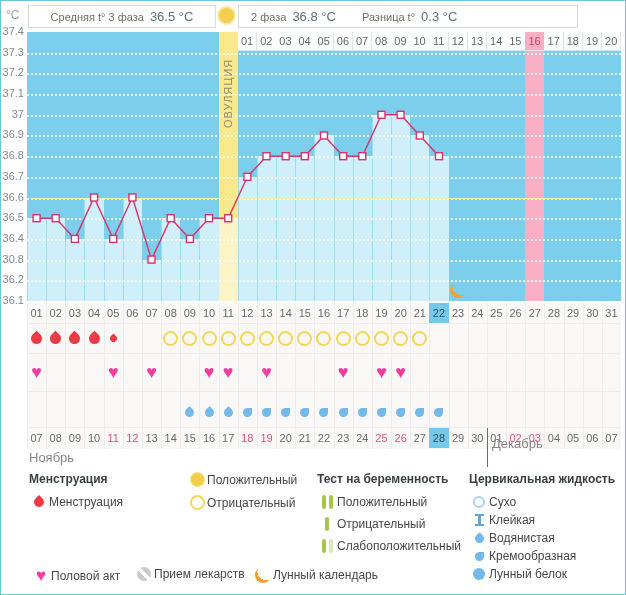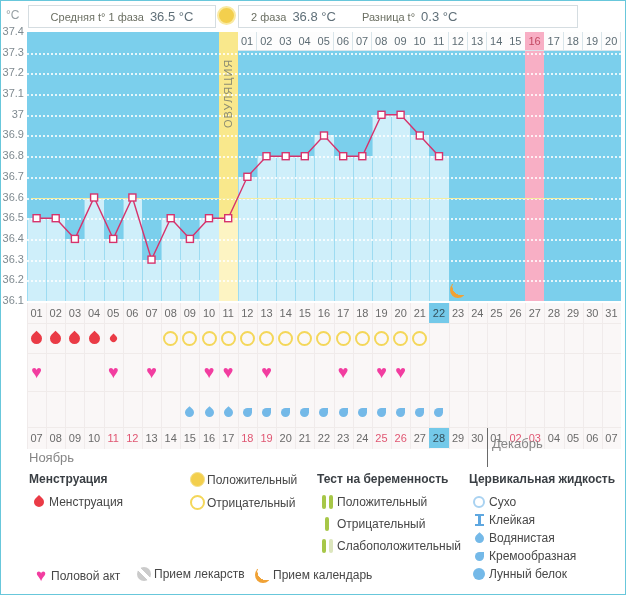--- a/index.html
+++ b/index.html
@@ -35,21 +35,21 @@
   .pill{width:14px;height:14px;border-radius:50%;background:linear-gradient(45deg,#cbcbcb 40%,#ffffff 40%,#ffffff 58%,#cbcbcb 58%);}
   .moon{width:16px;height:16px;border-radius:50%;background:radial-gradient(circle at 70% 28%,transparent 54%,#f0a236 55%);}
 </style>
 </head>
 <body>
 
 <div id="frame">
   <span id="units">°C</span>
 
   <div class="hdr-box" style="left:27px;width:188px;justify-content:center;">
-    <span>Средняя t° 1 фаза</span>
+    <span>Средняя t° 3 фаза</span>
     <span class="hdr-val">36.5 °C</span>
   </div>
   <span class="abs ring" id="hdr-ovu-circle" style="left: 216px; top: 5px; width: 19px; height: 19px; background: rgb(243, 207, 77); border: 2px solid rgb(249, 233, 160);"></span>
   <div class="hdr-box" style="left:237px;width:340px;padding-left:12px;">
     <span>2 фаза</span>
     <span class="hdr-val">36.8 °C</span>
     <span style="margin-left:26px;">Разница t°</span>
     <span class="hdr-val">0.3 °C</span>
   </div>
 
@@ -58,21 +58,21 @@
       <div class="ylab" style="position: absolute; left: 0px; top: 44.6923px;">37.3</div>
       <div class="ylab" style="position: absolute; left: 0px; top: 65.3846px;">37.2</div>
       <div class="ylab" style="position: absolute; left: 0px; top: 86.0769px;">37.1</div>
       <div class="ylab" style="position: absolute; left: 0px; top: 106.769px;">37</div>
       <div class="ylab" style="position: absolute; left: 0px; top: 127.462px;">36.9</div>
       <div class="ylab" style="position: absolute; left: 0px; top: 148.154px;">36.8</div>
       <div class="ylab" style="position: absolute; left: 0px; top: 168.846px;">36.7</div>
       <div class="ylab" style="position: absolute; left: 0px; top: 189.538px;">36.6</div>
       <div class="ylab" style="position: absolute; left: 0px; top: 210.231px;">36.5</div>
       <div class="ylab" style="position: absolute; left: 0px; top: 230.923px;">36.4</div>
-      <div class="ylab" style="position: absolute; left: 0px; top: 251.615px;">36.3</div>
+      <div class="ylab" style="position: absolute; left: 0px; top: 251.615px;">30.8</div>
       <div class="ylab" style="position: absolute; left: 0px; top: 272.308px; text-align: right;">36.2</div>
       <div class="ylab" style="position: absolute; left: 0px; top: 293px;">36.1</div>
     </div>
   <div id="chart">
       <div style="position: absolute; left: 0px; top: 186.231px; width: 19.1613px; height: 82.7692px; background: rgb(207, 239, 250); box-sizing: border-box; border-left: 1px solid rgb(158, 220, 242);"></div>
       <div style="position: absolute; left: 19.1613px; top: 186.231px; width: 19.1613px; height: 82.7692px; background: rgb(207, 239, 250); box-sizing: border-box; border-left: 1px solid rgb(158, 220, 242);"></div>
       <div style="position: absolute; left: 38.3226px; top: 206.923px; width: 19.1613px; height: 62.0769px; background: rgb(207, 239, 250); box-sizing: border-box; border-left: 1px solid rgb(158, 220, 242);"></div>
       <div style="position: absolute; left: 57.4839px; top: 165.538px; width: 19.1613px; height: 103.462px; background: rgb(207, 239, 250); box-sizing: border-box; border-left: 1px solid rgb(158, 220, 242);"></div>
       <div style="position: absolute; left: 76.6452px; top: 206.923px; width: 19.1613px; height: 62.0769px; background: rgb(207, 239, 250); box-sizing: border-box; border-left: 1px solid rgb(158, 220, 242);"></div>
       <div style="position: absolute; left: 95.8065px; top: 165.538px; width: 19.1613px; height: 103.462px; background: rgb(207, 239, 250); box-sizing: border-box; border-left: 1px solid rgb(158, 220, 242);"></div>
@@ -449,16 +449,16 @@
       <div class="lg-item" style="position: absolute; left: 133px; top: 566px;">
         <span class="li-icon">
           <span class="pill"></span>
         </span>
         <span>Прием лекарств</span>
       </div>
       <div class="lg-item" style="position: absolute; left: 252px; top: 566px;">
         <span class="li-icon">
           <span class="moon"></span>
         </span>
-        <span>Прием календарь</span>
+        <span>Лунный календарь</span>
       </div>
     </div>
 </div>
 
 </body></html>

